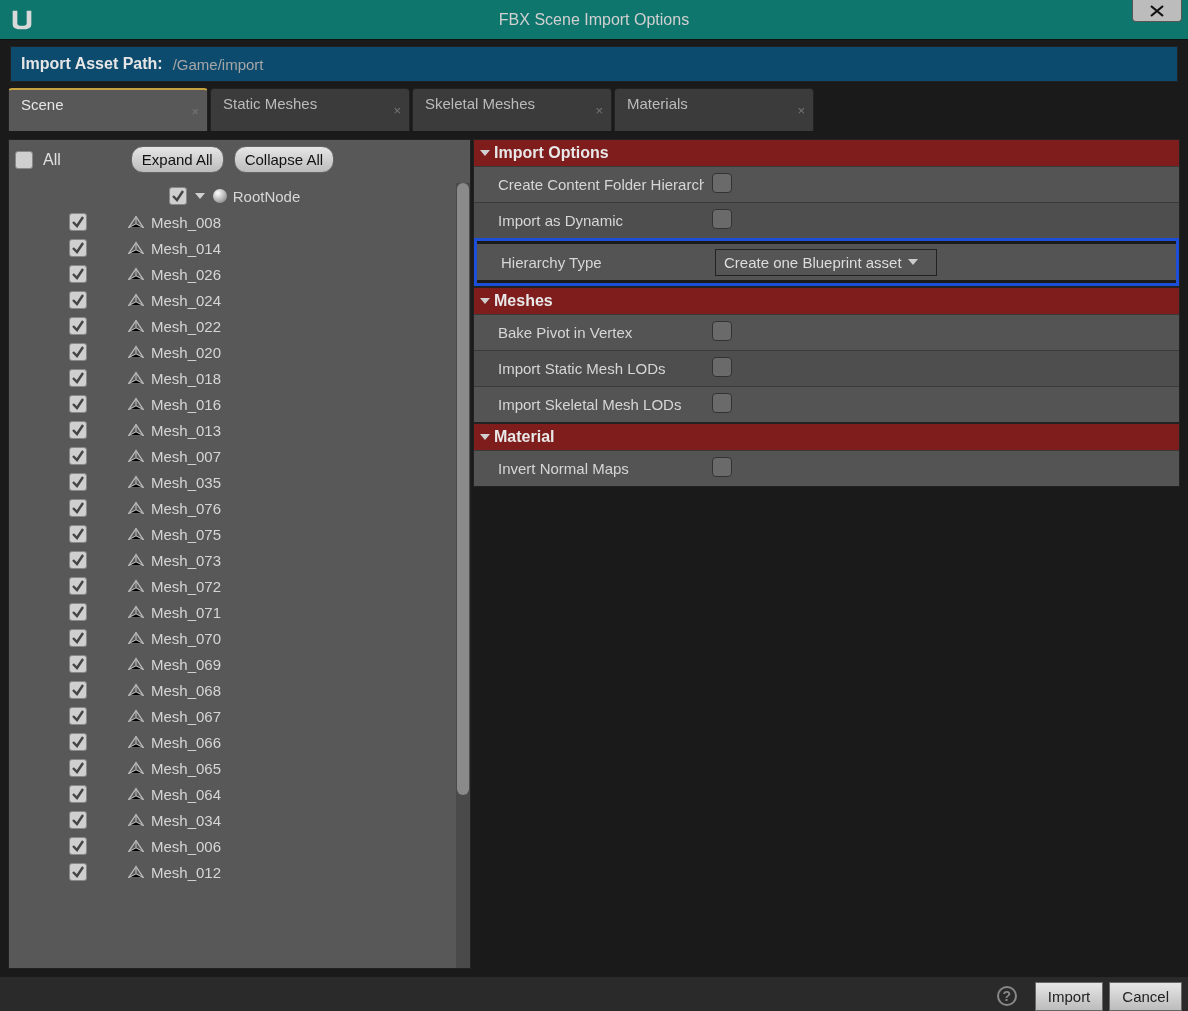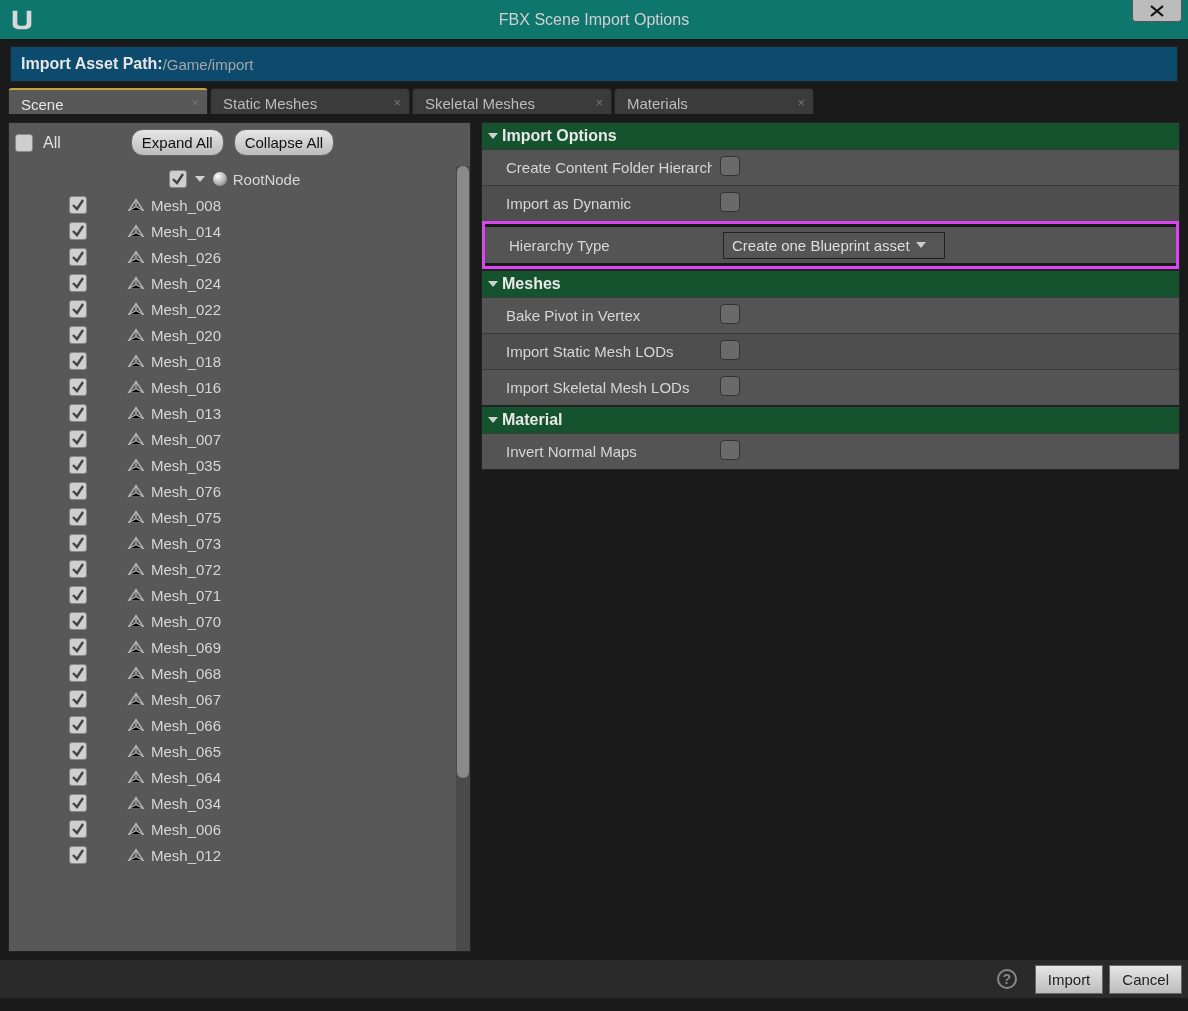--- a/index.html
+++ b/index.html
@@ -58,31 +58,32 @@
     margin: 6px 10px;
     background: #0c4a6e;
     border: 1px solid #222;
   }
   .path-row .label {
     font-weight: 600;
     color: #e6e6e6;
     font-size: 16px;
   }
   .path-row .value {
+    margin-left: 10px;
     color: #a7a7a7;
     font-size: 15px;
   }
   .tabs {
     display: flex;
     gap: 2px;
     padding: 0 8px;
     margin-top: 2px;
   }
   .tab {
-    padding: 6px 24px 1px 12px;
+    padding: 6px 24px 18px 12px;
     background: #3b3b3b;
     border: 1px solid #222;
     border-bottom: none;
     color: #bbb;
     font-size: 15px;
     position: relative;
     border-radius: 4px 4px 0 0;
     cursor: pointer;
     min-width: 200px;
   }
@@ -94,21 +95,21 @@
   .tab .x {
     position: absolute;
     right: 8px;
     top: 50%;
     transform: translateY(-50%);
     font-size: 13px;
     color: #777;
   }
   .content {
     display: flex;
-    gap: 10px;
+    gap: 2px;
     padding: 8px;
   }
   .left {
     width: 463px;
     background: #585858;
     border: 1px solid #222;
     display: flex;
     flex-direction: column;
   }
   .left-toolbar {
@@ -194,21 +195,21 @@
   .right {
     flex: 1;
     display: flex;
     flex-direction: column;
     gap: 0;
   }
   .section {
     border: 1px solid #222;
   }
   .sec-header {
-    background: #14532d;
+    background: #7f1d1d;
     padding: 4px 6px;
     font-weight: 600;
     color: #e8e8e8;
     font-size: 16px;
     display: flex;
     align-items: center;
     gap: 4px;
   }
   .sec-header .tri2 {
     width: 0; height: 0;
@@ -254,21 +255,21 @@
     align-items: center;
   }
   .dropdown .caret {
     width:0;height:0;
     border-left:5px solid transparent;
     border-right:5px solid transparent;
     border-top:6px solid #ccc;
     margin-left: 6px;
   }
   .highlight {
-    border: 3px solid #d946ef;
+    border: 3px solid #1d4ed8;
     padding: 3px 0;
     margin: 0;
   }
   .footer {
     height: 38px;
     display: flex;
     align-items: center;
     justify-content: flex-end;
     gap: 6px;
     padding: 0 6px;

